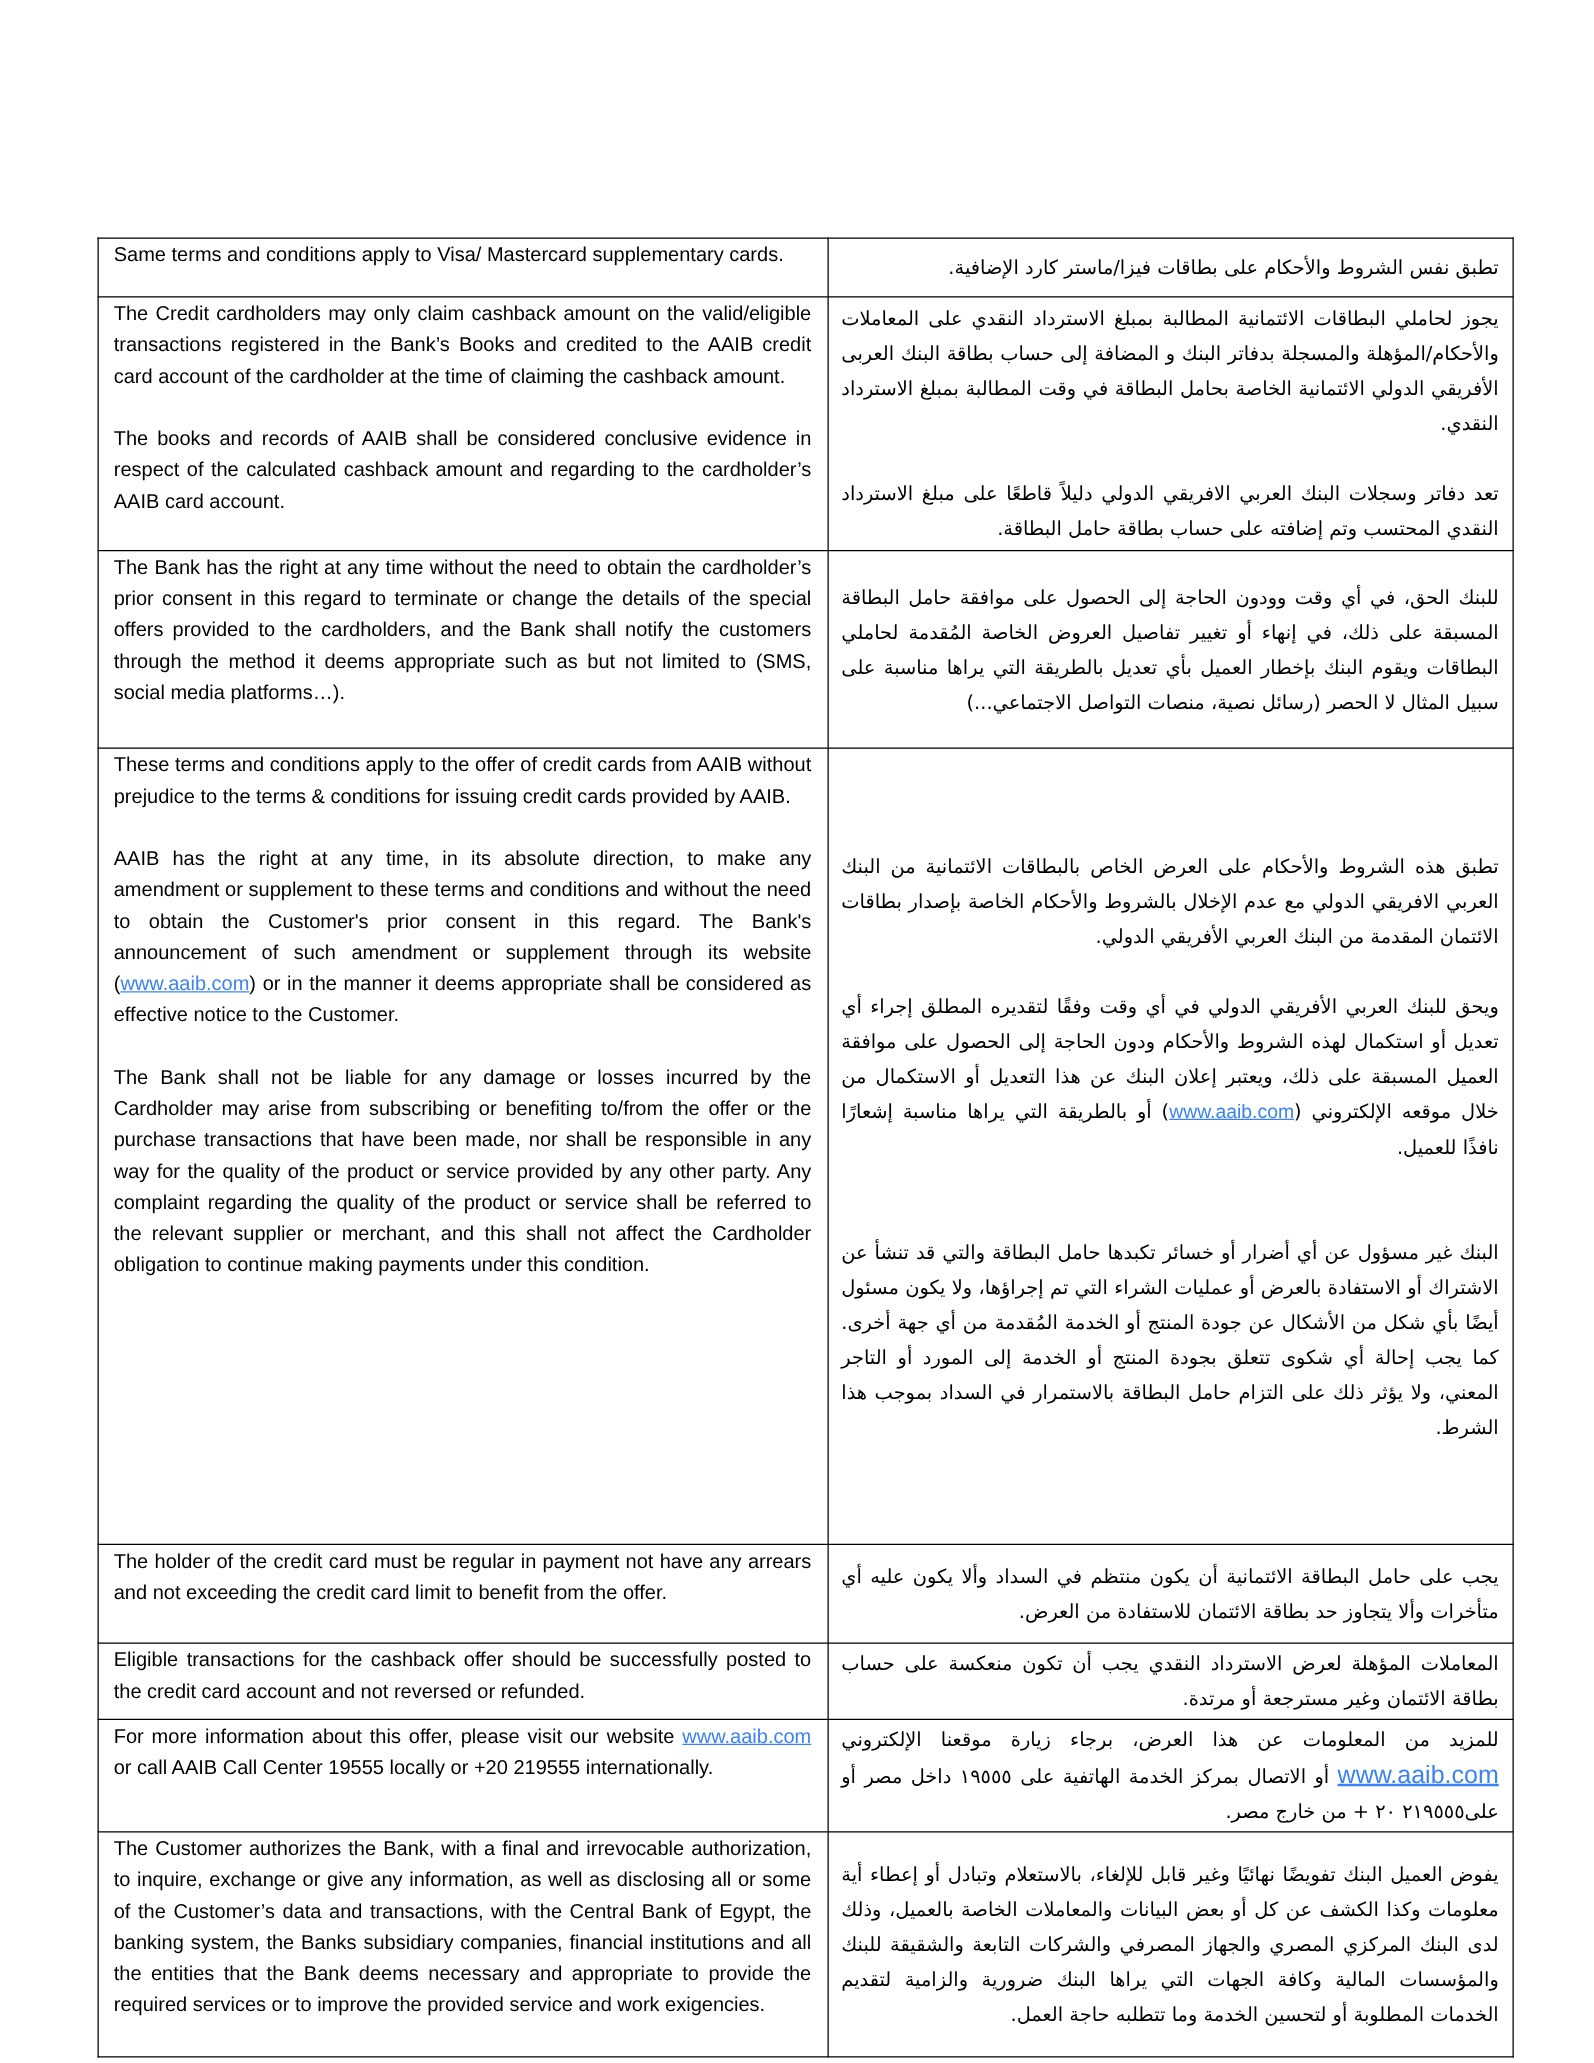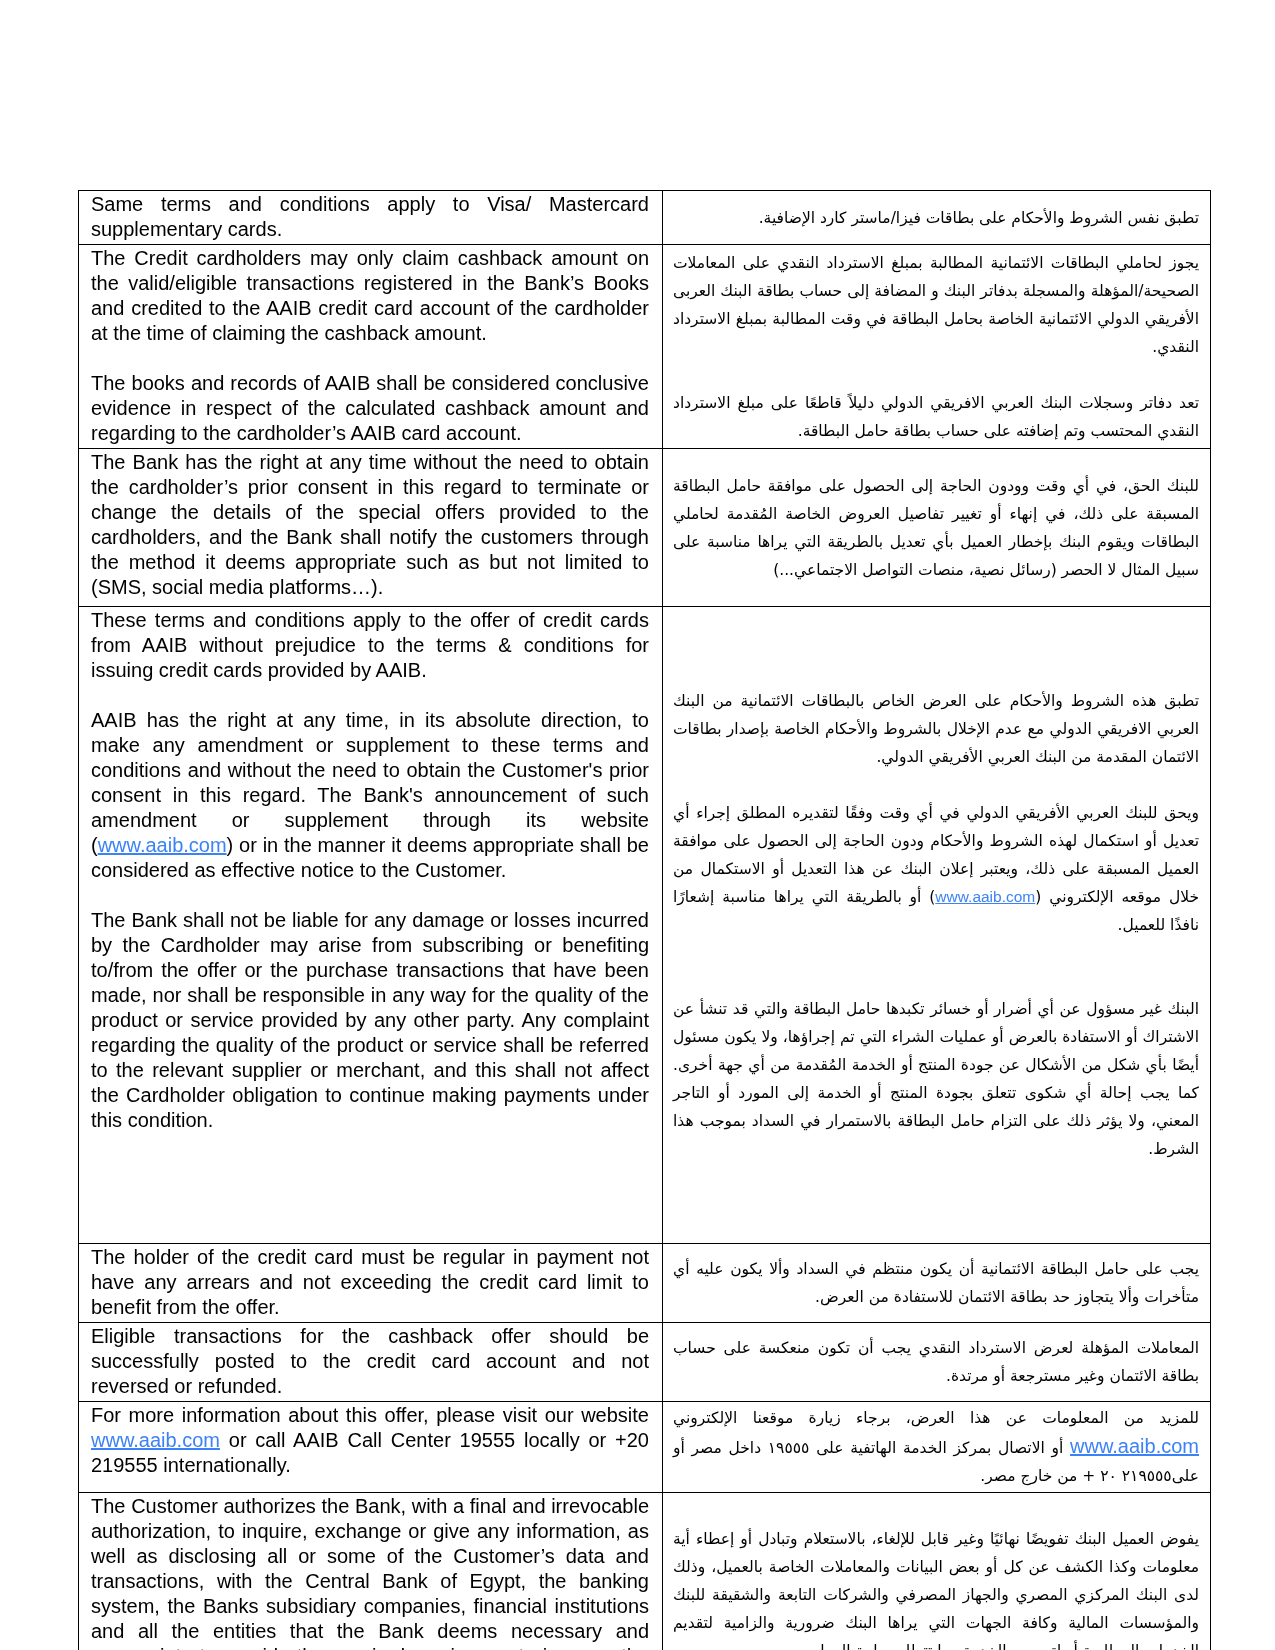--- a/index.html
+++ b/index.html
@@ -19,21 +19,21 @@
     table-layout: fixed;
   }
   td.cell {
     border: 1.5px solid #000000;
     padding: 0;
     color: #000000;
   }
   td.cell-en {
     vertical-align: top;
     font-family: "Liberation Sans", sans-serif;
-    font-size: 20px;
+    font-size: 16px;
     line-height: 25px;
     padding: 1px 13px 2px 12px;
   }
   td.cell-en p { margin: 0; text-align: justify; }
   td.cell-ar {
     vertical-align: middle;
     direction: rtl;
     font-family: "DejaVu Sans", sans-serif;
     font-size: 15.5px;
     line-height: 28px;
@@ -68,21 +68,21 @@
             <p>تطبق نفس الشروط والأحكام على بطاقات فيزا/ماستر كارد الإضافية.</p>
           </td>
         </tr>
         <tr style="height: 203px; margin-top: 28px;">
           <td class="cell cell-en">
             <p>The Credit cardholders may only claim cashback amount on the valid/eligible transactions registered in the Bank’s Books and credited to the AAIB credit card account of the cardholder at the time of claiming the cashback amount.</p>
             <p class="blank">&nbsp;</p>
             <p>The books and records of AAIB shall be considered conclusive evidence in respect of the calculated cashback amount and regarding to the cardholder’s AAIB card account.</p>
           </td>
           <td class="cell cell-ar" dir="rtl">
-            <p>يجوز لحاملي البطاقات الائتمانية المطالبة بمبلغ الاسترداد النقدي على المعاملات الصحيحة/المؤهلة والمسجلة بدفاتر البنك و المضافة إلى حساب بطاقة البنك العربى الأفريقي الدولي الائتمانية الخاصة بحامل البطاقة في وقت المطالبة بمبلغ الاسترداد النقدي.</p>
+            <p>يجوز لحاملي البطاقات الائتمانية المطالبة بمبلغ الاسترداد النقدي على المعاملات والأحكام/المؤهلة والمسجلة بدفاتر البنك و المضافة إلى حساب بطاقة البنك العربى الأفريقي الدولي الائتمانية الخاصة بحامل البطاقة في وقت المطالبة بمبلغ الاسترداد النقدي.</p>
             <p class="blank">&nbsp;</p>
             <p>تعد دفاتر وسجلات البنك العربي الافريقي الدولي دليلاً قاطعًا على مبلغ الاسترداد النقدي المحتسب وتم إضافته على حساب بطاقة حامل البطاقة.</p>
           </td>
         </tr>
         <tr style="height: 158px;">
           <td class="cell cell-en">
             <p>The Bank has the right at any time without the need to obtain the cardholder’s prior consent in this regard to terminate or change the details of the special offers provided to the cardholders, and the Bank shall notify the customers through the method it deems appropriate such as but not limited to (SMS, social media platforms…).</p>
           </td>
           <td class="cell cell-ar" dir="rtl">
             <p>للبنك الحق، في أي وقت  وودون الحاجة إلى الحصول على موافقة حامل البطاقة المسبقة على ذلك، في إنهاء أو تغيير تفاصيل العروض الخاصة المُقدمة لحاملي البطاقات ويقوم البنك بإخطار العميل بأي تعديل بالطريقة التي يراها مناسبة على سبيل المثال لا الحصر (رسائل نصية، منصات التواصل الاجتماعي...)</p>

